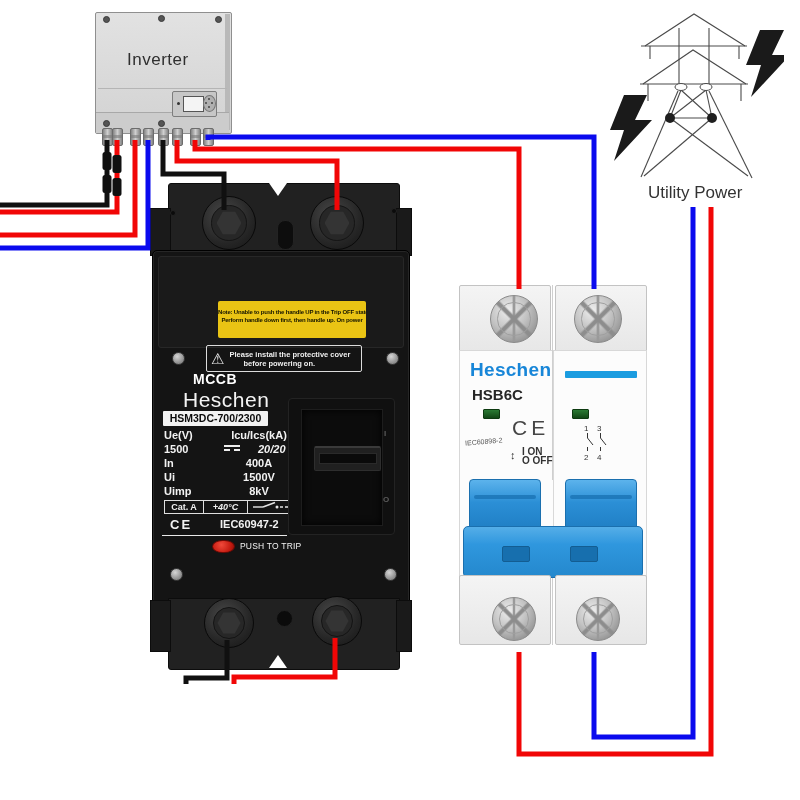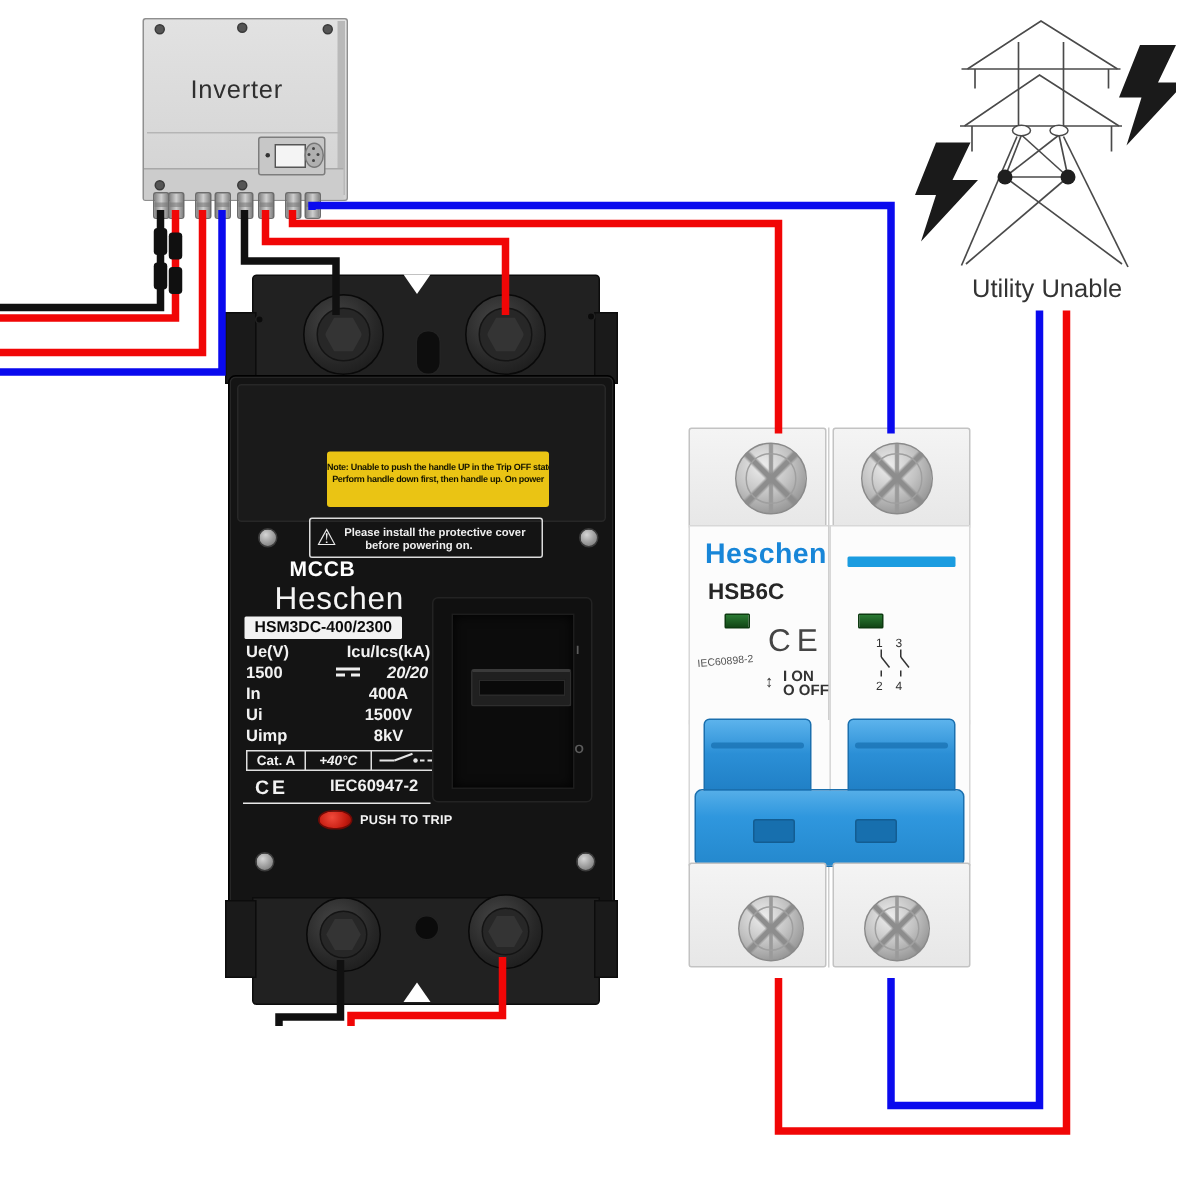--- a/index.html
+++ b/index.html
@@ -36,21 +36,21 @@
   .model-box{background:#f2f2f2;color:#0a0a0a;font-size:10.5px;font-weight:bold;text-align:center;line-height:15px;border-radius:1px;white-space:nowrap;}
   .spec-row{display:flex;align-items:center;height:14px;color:#f2f2f2;font-weight:bold;font-size:11px;white-space:nowrap;}
   .spec-l{width:52px;}
   .spec-v{width:86px;text-align:center;}
   .dc-sym{display:inline-block;width:16px;height:7px;border-top:2px solid #eee;position:relative;margin:0 4px 0 8px;}
   .dc-sym:after{content:"";position:absolute;left:0;right:0;top:2px;border-top:2px dashed #eee;}
   .cat-box{border:1px solid #dfdfdf;font-size:9px;font-weight:bold;color:#f0f0f0;display:inline-flex;align-items:center;justify-content:center;height:14px;box-sizing:border-box;}
   .ce-row{color:#f2f2f2;font-weight:bold;}
   .mccb-hr{background:#e9e9e9;height:1px;}
   .trip-btn{background:radial-gradient(circle at 40% 35%,#f0493a,#c41b10 65%,#8f0d06);border:1px solid #6e0a05;border-radius:50%/55%;}
-  .trip-txt{font-size:8.5px;font-weight:bold;color:#f3f3f3;letter-spacing:.2px;white-space:nowrap;}
+  .trip-txt{font-size:8.5px;font-weight:normal;color:#f3f3f3;letter-spacing:.2px;white-space:nowrap;}
   .recess-outer{background:#101010;border:1px solid #232323;border-radius:4px;}
   .recess-inner{background:#0c0c0c;box-shadow:inset 0 0 8px #000;border:1px solid #1d1d1d;}
   .handle-bar{background:#202020;border:1px solid #2e2e2e;border-top:2px solid #3a3a3a;border-radius:2px;}
   .handle-slot{background:#0a0a0a;border:1px solid #2a2a2a;}
   .hmark{font-size:8px;color:#5c5c5c;font-weight:bold;}
   .dscrew{border-radius:50%;background:radial-gradient(circle at 40% 35%,#474747,#262626 60%,#151515);border:1px solid #090909;}
   .dscrew:after{content:"";position:absolute;inset:26%;background:#343434;clip-path:polygon(25% 5%,75% 5%,100% 50%,75% 95%,25% 95%,0 50%);}
   .dscrew:before{content:"";position:absolute;inset:16%;border-radius:50%;background:#272727;border:1px solid #141414;}
   .fscrew{border-radius:50%;background:radial-gradient(circle at 38% 32%,#d5d5d5,#9a9a9a 55%,#6d6d6d);border:1px solid #3c3c3c;}
   .darkdot{background:#0b0b0b;border-radius:50%;border:1px solid #222;}
@@ -157,21 +157,21 @@
         <line x1="670" y1="118" x2="748" y2="176"></line>
         <line x1="712" y1="118" x2="644" y2="176"></line>
       </g>
       <ellipse cx="681" cy="87" rx="6" ry="3.5" fill="#fff" stroke="#4a4a4a"></ellipse>
       <ellipse cx="706" cy="87" rx="6" ry="3.5" fill="#fff" stroke="#4a4a4a"></ellipse>
       <circle cx="670" cy="118" r="5" fill="#1f1f1f"></circle>
       <circle cx="712" cy="118" r="5" fill="#1f1f1f"></circle>
       <path d="M760,30 L784,30 L772,55 L790,55 L751,97 L761,65 L746,65 Z" fill="#1a1a1a"></path>
       <path d="M624,95 L647,95 L635,120 L652,120 L614,161 L624,130 L610,130 Z" fill="#1a1a1a"></path>
     </svg>
-    <div class="abs util-label txt" style="left:53px;top:178px;">Utility Unable</div>
+    <div class="abs util-label txt" style="left:53px;top:178px;">Utility Power</div>
   </div>
 
   <div class="abs comp" style="left:150px;top:180px;width:260px;height:505px;">
 
     <div class="abs mccb-top" style="left:18px;top:3px;width:230px;height:70px;"></div>
     <div class="abs mccb-flange" style="left:0;top:28px;width:19px;height:46px;"></div>
     <div class="abs mccb-flange" style="left:246px;top:28px;width:14px;height:46px;"></div>
     <div class="abs notch-down" style="left:119px;top:3px;"></div>
     <div class="abs dscrew" style="left:52px;top:16px;width:52px;height:52px;"></div>
     <div class="abs dscrew" style="left:160px;top:16px;width:52px;height:52px;"></div>
@@ -193,21 +193,21 @@
         <span style="display:block;">Please install the protective cover</span>
         <span style="display:block;padding-left:14px;">before powering on.</span>
       </span>
     </div>
 
     <div class="abs fscrew" style="left:22px;top:172px;width:11px;height:11px;"></div>
     <div class="abs fscrew" style="left:236px;top:172px;width:11px;height:11px;"></div>
 
     <div class="abs mccb-type txt" style="left:43px;top:191px;">MCCB</div>
     <div class="abs mccb-brand txt" style="left:33px;top:208px;">Heschen</div>
-    <div class="abs model-box" style="left:13px;top:231px;width:105px;height:15px;">HSM3DC-400/2300</div>
+    <div class="abs model-box" style="left:13px;top:231px;width:105px;height:15px;">HSM3DC-700/2300</div>
 
     <div class="abs" style="left:14px;top:248px;">
       <div class="spec-row">
         <span class="spec-l">Ue(V)</span>
         <span class="spec-v">Icu/Ics(kA)</span>
       </div>
       <div class="spec-row">
         <span class="spec-l">1500</span>
         <span class="dc-sym"></span>
         <span style="margin-left:14px;font-style:italic;">20/20</span>

